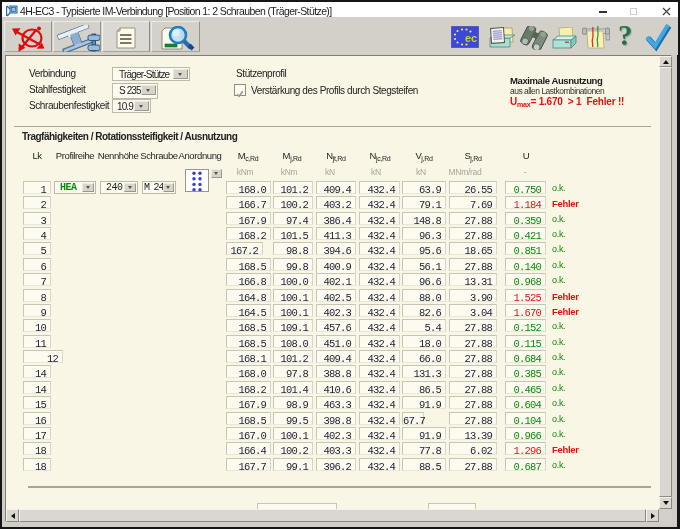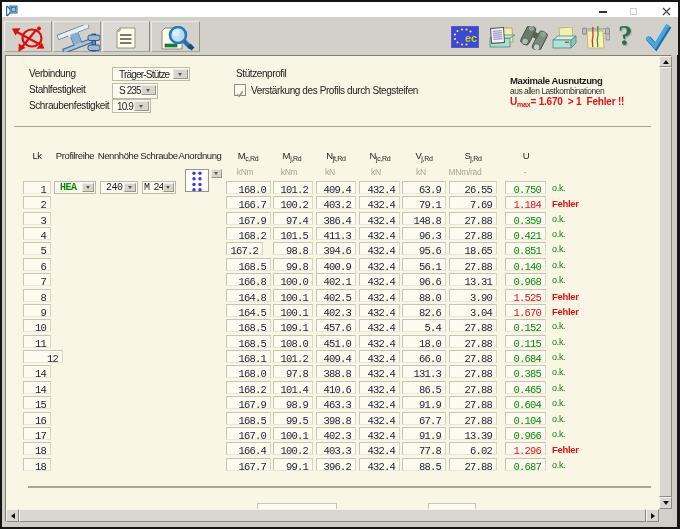--- a/index.html
+++ b/index.html
@@ -32,20 +32,21 @@
 .thumb{position:absolute;background:#d9d7d0;border:1px solid;border-color:#f4f3ef #8a887f #8a887f #f4f3ef}
 .tri{position:absolute;left:50%;top:50%;transform:translate(-50%,-50%);width:0;height:0}
 </style></head><body>
 <div id="win">
   <div class="abs" id="title">
     <svg class="abs" style="left:4px;top:3px" width="12" height="12" viewBox="0 0 12 12">
       <rect x="4" y="1" width="7" height="7" fill="#9fc0dc" stroke="#2d6da8" stroke-width="1"></rect>
       <path d="M1,1 L4,4 M1,11 L4,8 M0.5,1 L0.5,11" stroke="#2d6da8" stroke-width="1.4" fill="none"></path>
       <rect x="5.5" y="2.5" width="4" height="4" fill="none" stroke="#2d6da8" stroke-width="0.8"></rect>
     </svg>
+    <span id="ttxt">4H-EC3 - Typisierte IM-Verbindung [Position 1: 2 Schrauben (Träger-Stütze)]</span>
     <div class="abs" style="left:597px;top:9px;width:8px;height:1.5px;background:#333"></div>
     <div class="abs" style="left:628px;top:6px;width:7px;height:7px;border:1px solid #cfcfcf"></div>
     <svg class="abs" style="left:660px;top:5px" width="9" height="9" viewBox="0 0 9 9">
         <path d="M1,1 L8,8 M8,1 L1,8" stroke="#444" stroke-width="1.2"></path>
       </svg>
   </div>
   <div class="abs" id="toolbar">
     <div class="tbtn" style="left:2px;width:48px"></div>
     <div class="tbtn" style="left:51px;width:48px"></div>
     <div class="tbtn" style="left:100px;width:48px;background:#dbd9d3;border-left-color:#f4f3ef;border-right-color:#8a887f"></div>
@@ -185,20 +186,21 @@
         <path d="M2,5.2 L4,7.3 L7.8,2.2" stroke="#9a978c" stroke-width="1.5" fill="none"></path>
       </svg>
   </div>
   <div class="lab" style="left:251px;top:85px">Verstärkung des Profils durch Stegsteifen</div>
 
   <div class="lab bold" style="left:510px;top:75px;font-size:9.5px;letter-spacing:-0.4px;color:#1a1a1a">Maximale Ausnutzung</div>
   <div class="lab" style="left:510px;top:86px;font-size:8.5px;letter-spacing:-0.5px;color:#333">aus allen Lastkombinationen</div>
   <div class="lab bold red" style="left:510px;top:96px;font-size:10px;letter-spacing:-0.2px">U<span style="font-size:7px;vertical-align:-2px">max</span>= 1.670&nbsp;&nbsp;&gt; 1&nbsp;&nbsp;Fehler !!</div>
 
   <div class="abs" style="left:14px;top:126px;width:637px;height:1px;background:#a8a499"></div>
+  <div class="lab bold" style="left:22px;top:131px;letter-spacing:-0.5px">Tragfähigkeiten / Rotationssteifigkeit / Ausnutzung</div>
 
   <div class="hdr" style="left:7px;width:60px;top:150px">Lk</div>
   <div class="hdr" style="left:45px;width:60px;top:150px">Profilreihe</div>
   <div class="hdr" style="left:88px;width:60px;top:150px">Nennhöhe</div>
   <div class="hdr" style="left:129px;width:60px;top:150px">Schraube</div>
   <div class="hdr" style="left:170px;width:60px;top:150px">Anordnung</div>
   <div class="hdr" style="left:218px;width:60px;top:150px">M<span class="sub">c,Rd</span></div>
   <div class="hdr" style="left:262px;width:60px;top:150px">M<span class="sub">j,Rd</span></div>
   <div class="hdr" style="left:306px;width:60px;top:150px">N<span class="sub">jt,Rd</span></div>
   <div class="hdr" style="left:350px;width:60px;top:150px">N<span class="sub">jc,Rd</span></div>
@@ -375,21 +377,21 @@
     <div class="box num" style="left:359px;top:396px;width:41px;height:13px">432.4</div>
     <div class="box num" style="left:402px;top:396px;width:44px;height:13px">91.9</div>
     <div class="box num" style="left:449px;top:396px;width:48px;height:13px">27.88</div>
     <div class="box num grn" style="left:505px;top:396px;width:41px;height:13px">0.604</div>
     <div class="st grn" style="left:552px;top:398px">o.k.</div>
 <div class="box num" style="left:23px;top:412px;width:28px;height:13px">16</div>
     <div class="box num" style="left:226px;top:412px;width:45px;height:13px">168.5</div>
     <div class="box num" style="left:273px;top:412px;width:40px;height:13px">99.5</div>
     <div class="box num" style="left:316px;top:412px;width:40px;height:13px">398.8</div>
     <div class="box num" style="left:359px;top:412px;width:41px;height:13px">432.4</div>
-    <div class="box num" style="left:402px;top:412px;width:44px;height:13px">67.7</div>
+    <div class="box num" style="left:402px;top:412px;width:22px;height:13px">67.7</div>
     <div class="box num" style="left:449px;top:412px;width:48px;height:13px">27.88</div>
     <div class="box num grn" style="left:505px;top:412px;width:41px;height:13px">0.104</div>
     <div class="st grn" style="left:552px;top:414px">o.k.</div>
 <div class="box num" style="left:23px;top:427px;width:28px;height:13px">17</div>
     <div class="box num" style="left:226px;top:427px;width:45px;height:13px">167.0</div>
     <div class="box num" style="left:273px;top:427px;width:40px;height:13px">100.1</div>
     <div class="box num" style="left:316px;top:427px;width:40px;height:13px">402.3</div>
     <div class="box num" style="left:359px;top:427px;width:41px;height:13px">432.4</div>
     <div class="box num" style="left:402px;top:427px;width:44px;height:13px">91.9</div>
     <div class="box num" style="left:449px;top:427px;width:48px;height:13px">13.39</div>

